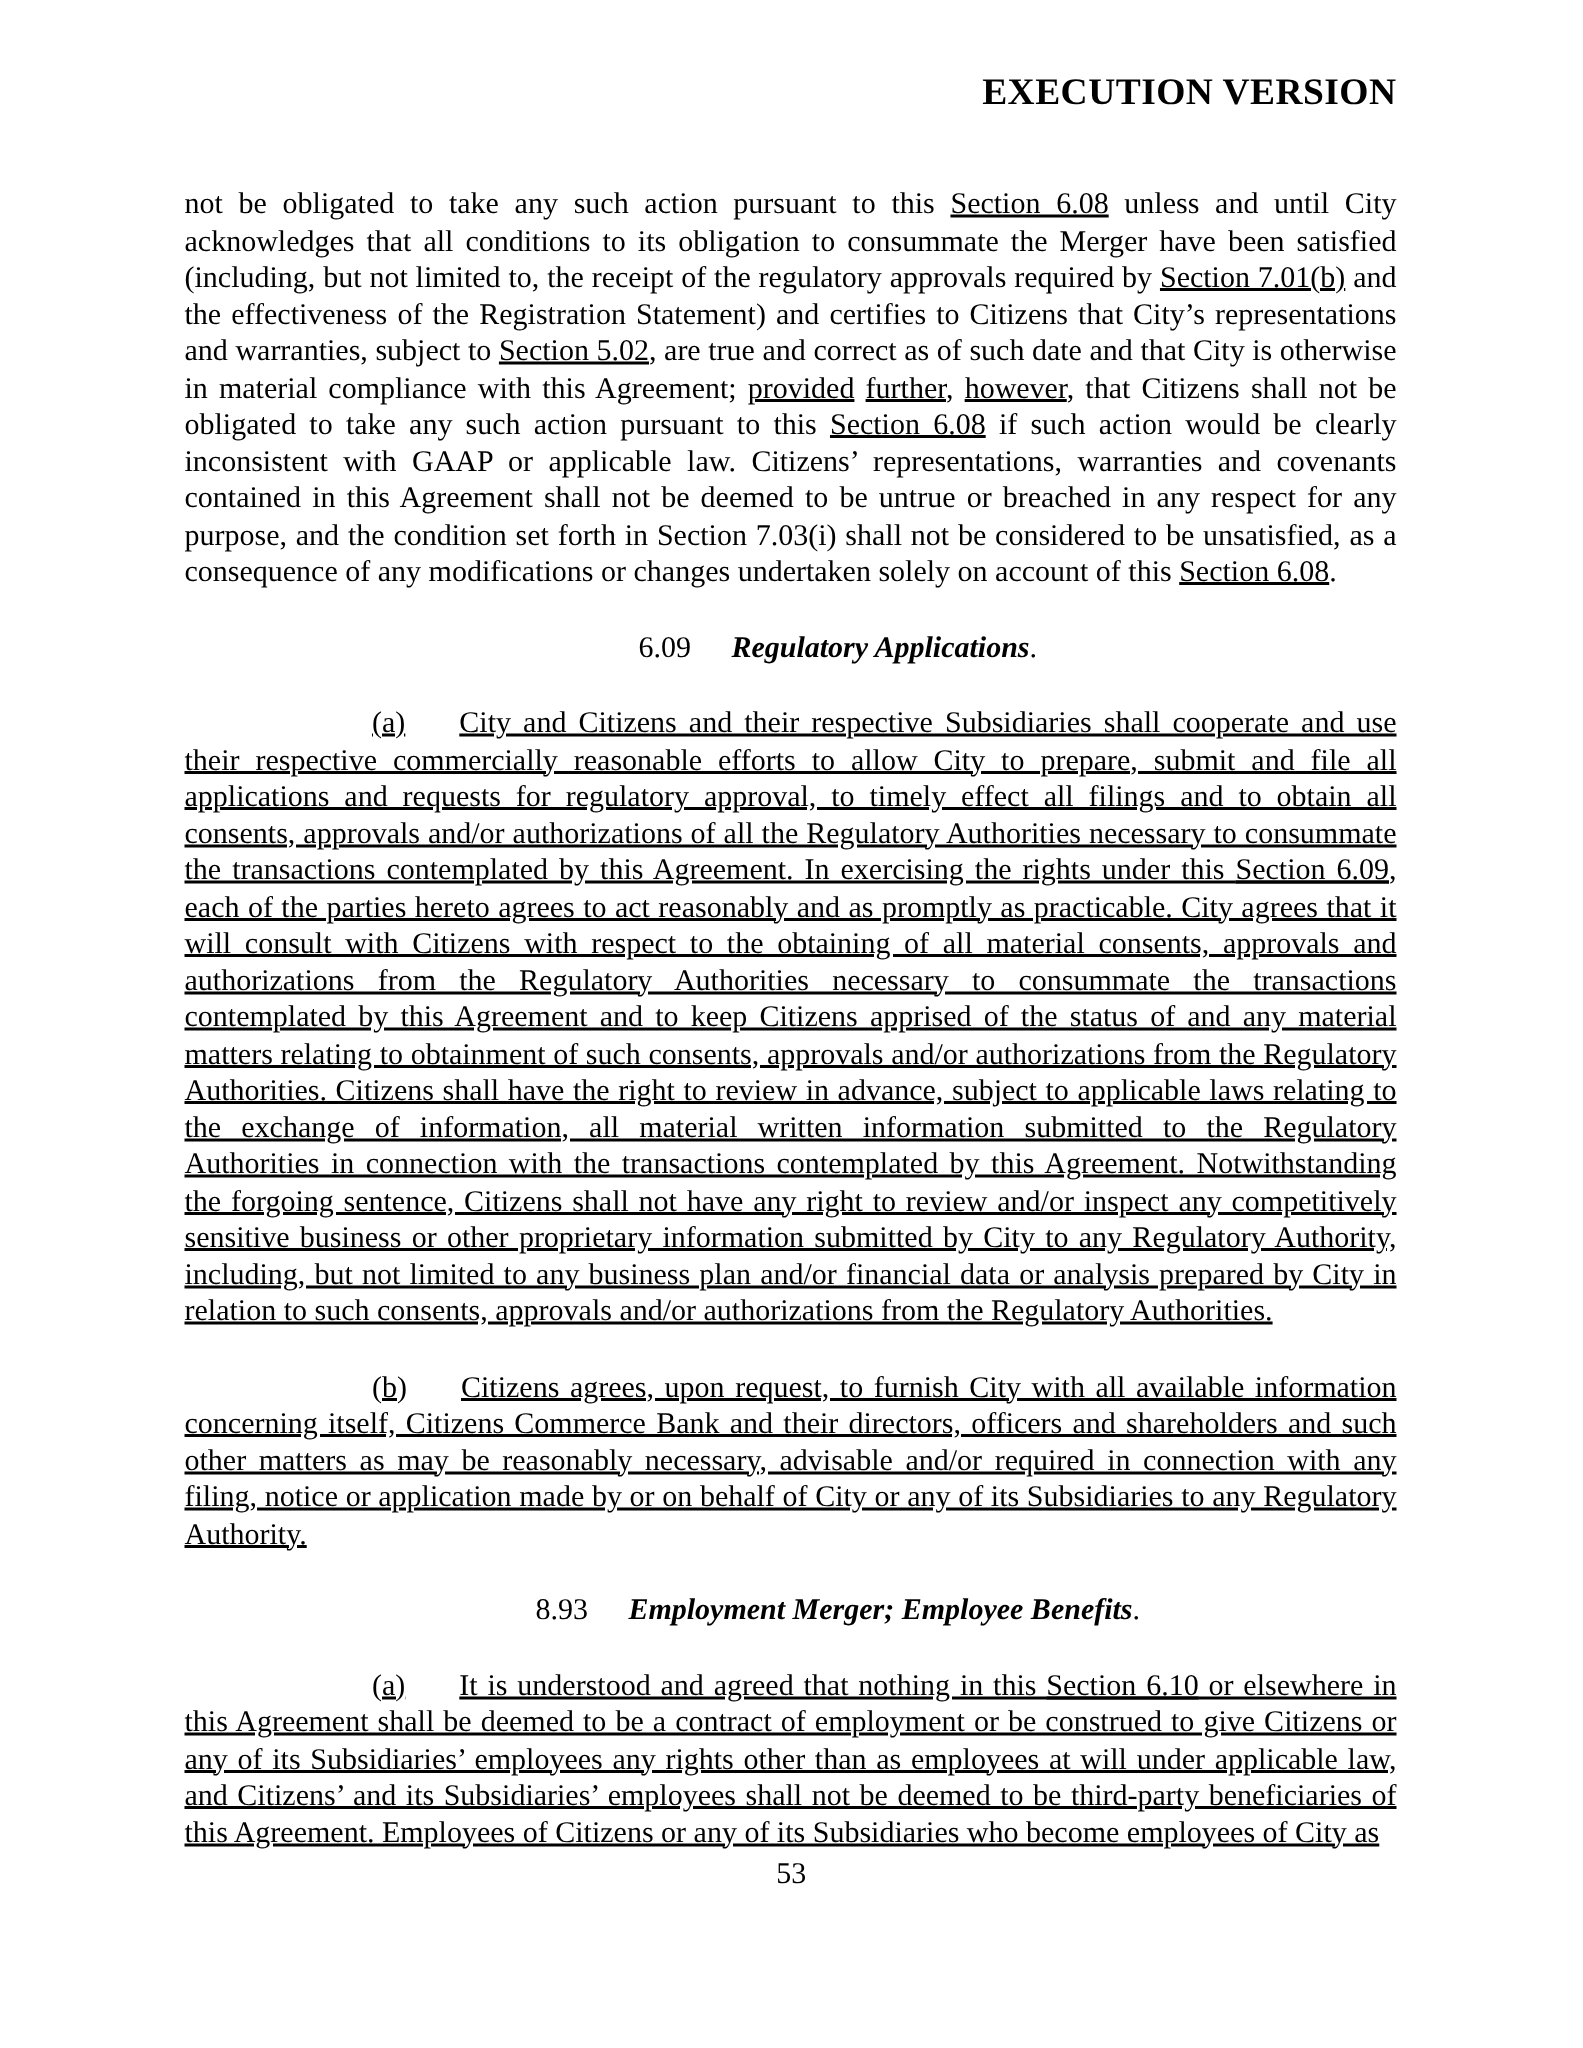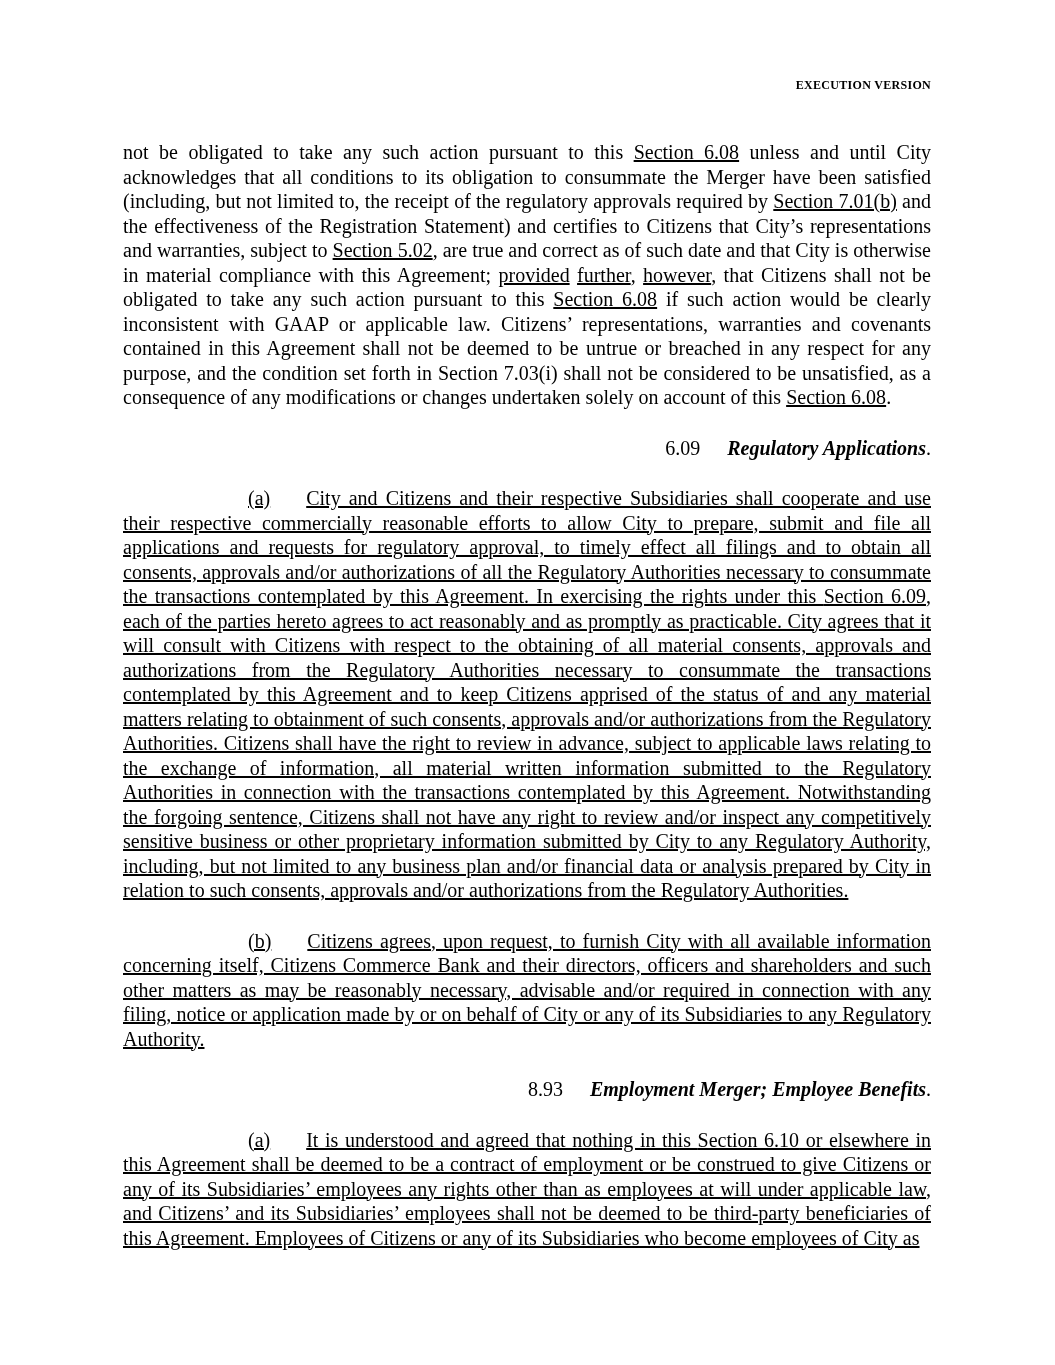--- a/index.html
+++ b/index.html
@@ -11,44 +11,44 @@
     position: relative;
     width: 1055px;
     height: 1365px;
     background: #ffffff;
     color: #000000;
     font-family: "Liberation Serif", serif;
     overflow: hidden;
   }
   .header {
     position: absolute;
-    top: 78px;
+    top: 48px;
     right: 124px;
-    font-size: 12px;
+    font-size: 25px;
     font-weight: bold;
     letter-spacing: 0.3px;
   }
   .content {
     position: absolute;
-    top: 140px;
+    top: 124px;
     left: 123px;
     width: 808px;
     font-size: 20px;
     line-height: 24.5px;
     text-align: justify;
   }
   .content p {
     margin: 0 0 26px 0;
   }
   p.continuation {
     text-indent: 0;
   }
   p.heading {
     text-indent: 63px;
-    text-align: right;
+    text-align: center;
   }
   p.lettered {
     text-indent: 125px;
     text-decoration: underline;
   }
   .hnum {
     font-weight: normal;
   }
   .htitle {
     font-weight: bold;
@@ -94,14 +94,15 @@
     <p class="lettered"><span>(b)</span><span class="tab"></span><span>Citizens agrees, upon request, to furnish City with all available information concerning itself, Citizens Commerce Bank and their directors, officers and shareholders and such other matters as may be reasonably necessary, advisable and/or required in connection with any filing, notice or application made by or on behalf of City or any of its Subsidiaries to any Regulatory Authority.</span></p>
 
     <p class="heading">
       <span class="hnum">8.93</span><span class="tab-sm"></span><span class="htitle">Employment Merger; Employee Benefits</span><span class="hsuffix">.</span>
     </p>
 
     <p class="lettered"><span>(a)</span><span class="tab"></span><span>It is understood and agreed that nothing in this </span><span class="u">Section 6.10</span><span> or elsewhere in this Agreement shall be deemed to be a contract of employment or be construed to give Citizens or any of its Subsidiaries’ employees any rights other than as employees at will under applicable law, and Citizens’ and its Subsidiaries’ employees shall not be deemed to be third-party beneficiaries of this Agreement.  Employees of Citizens or any of its Subsidiaries who become employees of City as</span></p>
 
   </div>
 
+  <div class="footer">53</div>
 
 </div>
 
 </body></html>

